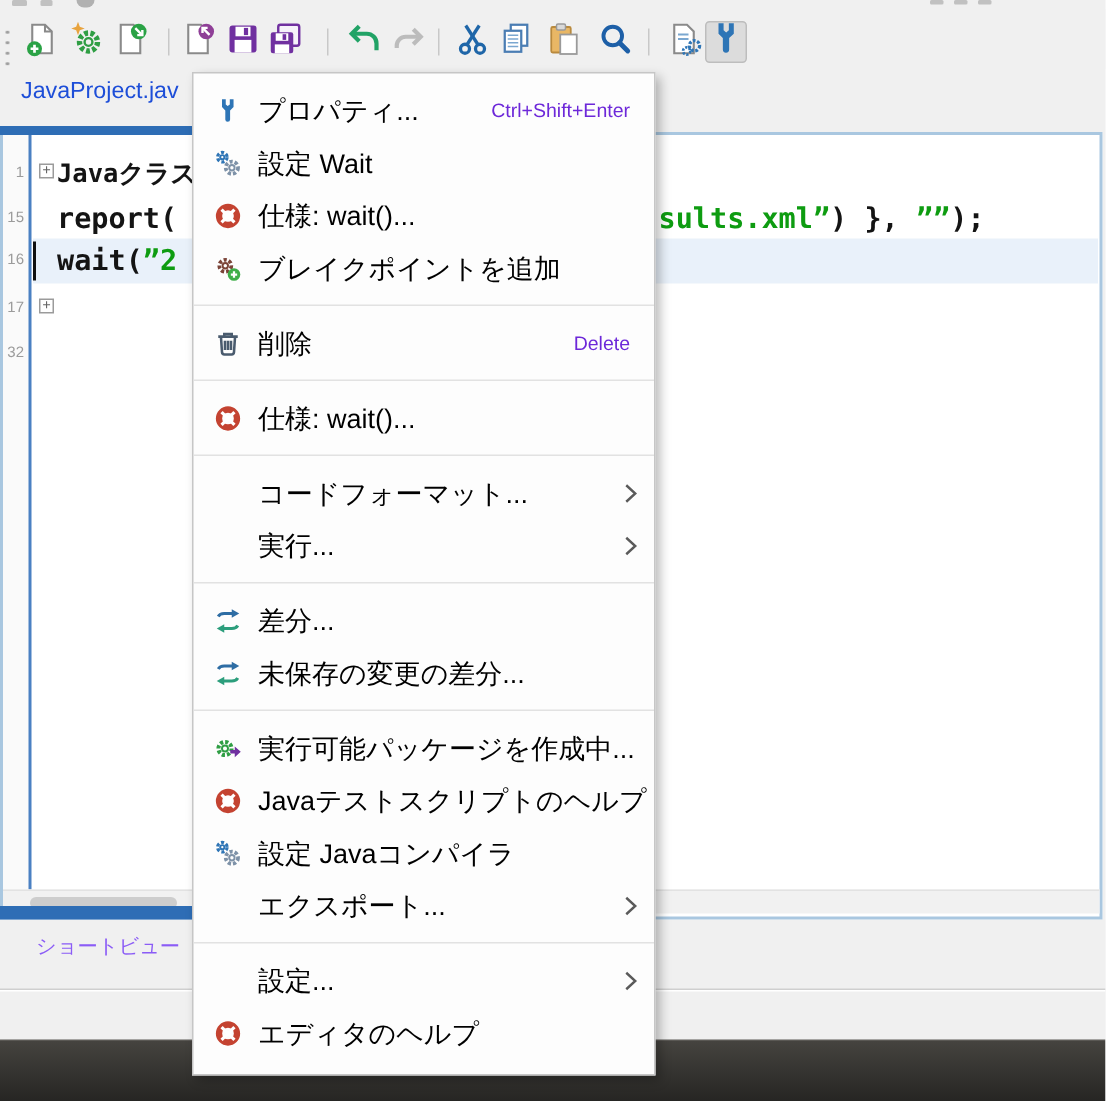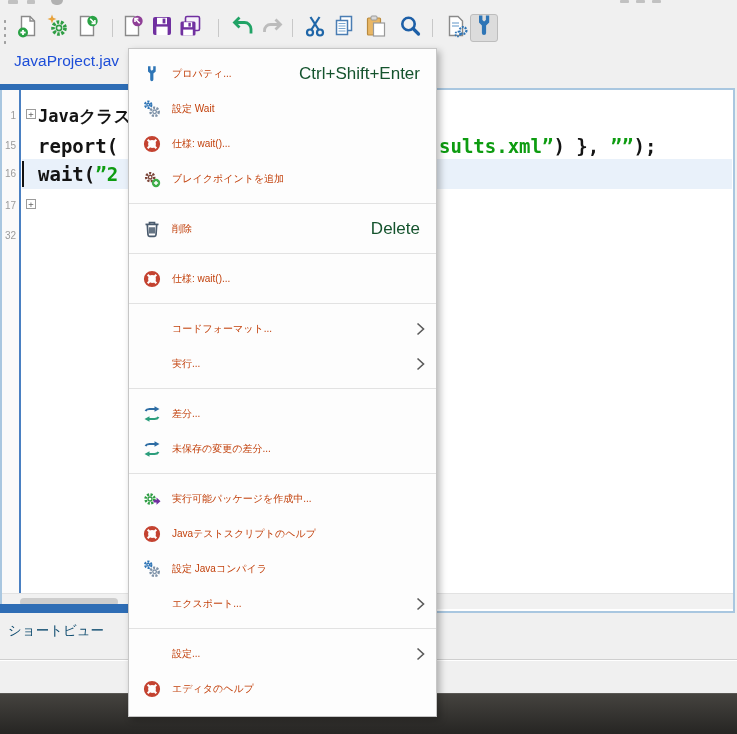--- a/index.html
+++ b/index.html
@@ -43,34 +43,34 @@
                 font-family:"DejaVu Sans Mono", monospace; font-size:19px; font-weight:700; }
   .code-row.comment .code-left { font-size:17px; font-weight:700; color:#8c8c8c; }
   .tok-code { color:#141414; }
   .tok-string { color:#0e9c11;margin-top:46px; }
   .caret { position:absolute; left:20px; top:2px; width:2px; height:26px; background:#111; }
   .hscroll { position:absolute; left:0; right:0; top:503px; height:16px; background:#f1f1f1; border-top:1px solid #e2e2e2; }
   .hscroll-thumb { position:absolute; left:18px; top:4px; width:98px; height:8px; border-radius:4px; background:#cdcdcd; }
   .frame-bottom-accent { position:absolute; left:0; top:604px; width:130px; height:9px; background:#2e6db5; z-index:3; }
   
   .bottom-panel { position:absolute; left:0; top:613px; width:737px; height:80px; background:#f0f0f0; }
-  .bottom-tab { position:absolute; left:8px; top:9px; font-size:13.5px; color:#0c4a6e; }
+  .bottom-tab { position:absolute; left:24px; top:9px; font-size:13.5px; color:#8b5cf6; }
   .bottom-sep1 { position:absolute; left:0; top:46px; width:737px; height:1px; background:#cfcfcf; }
   .bottom-sep2 { position:absolute; left:0; top:47px; width:737px; height:1px; background:#ffffff; }
   .dark-band { position:absolute; left:0; top:693px; width:737px; height:41px;
                background:linear-gradient(#45433f, #262523); border-top:1px solid #5a5854; }
   
   .context-menu { position:absolute; left:128px; top:48px; width:309px; z-index:10;
                   background:#fdfdfd; border:1px solid #c6c6c6;
                   box-shadow:3px 3px 7px rgba(0,0,0,.28); padding:7px 0 10px 0; }
   .menu-item { display:flex; align-items:center; height:35px; cursor:default; }
   .mi-icon { width:20px; height:20px; margin-left:13px; margin-right:10px; flex:none;
              display:flex; align-items:center; justify-content:center; }
-  .mi-label { font-size:10px; color:#c2410c; white-space:nowrap; }
-  .mi-shortcut { margin-left:auto; margin-right:16px; font-size:17px; color:#14532d; white-space:nowrap; }
+  .mi-label { font-size:18px; color:#000000; white-space:nowrap; }
+  .mi-shortcut { margin-left:auto; margin-right:16px; font-size:13px; color:#6d28d9; white-space:nowrap; }
   .mi-arrow { margin-left:auto; margin-right:11px; display:flex; align-items:center; }
   .menu-sep { height:1px; background:#e2e2e2; margin:7px 0; }
 </style>
 </head>
 <body>
 
 <div class="remnant" style="left:8px; top:0; width:10px; height:4px;"></div>
 <div class="remnant" style="left:27px; top:0; width:8px; height:4px;"></div>
 <div class="remnant" style="left:51px; top:0; width:12px; height:5px; border-radius:0 0 5px 5px; background:#8f8f8f;"></div>
 <div class="remnant" style="left:620px; top:0; width:9px; height:3px;"></div>

